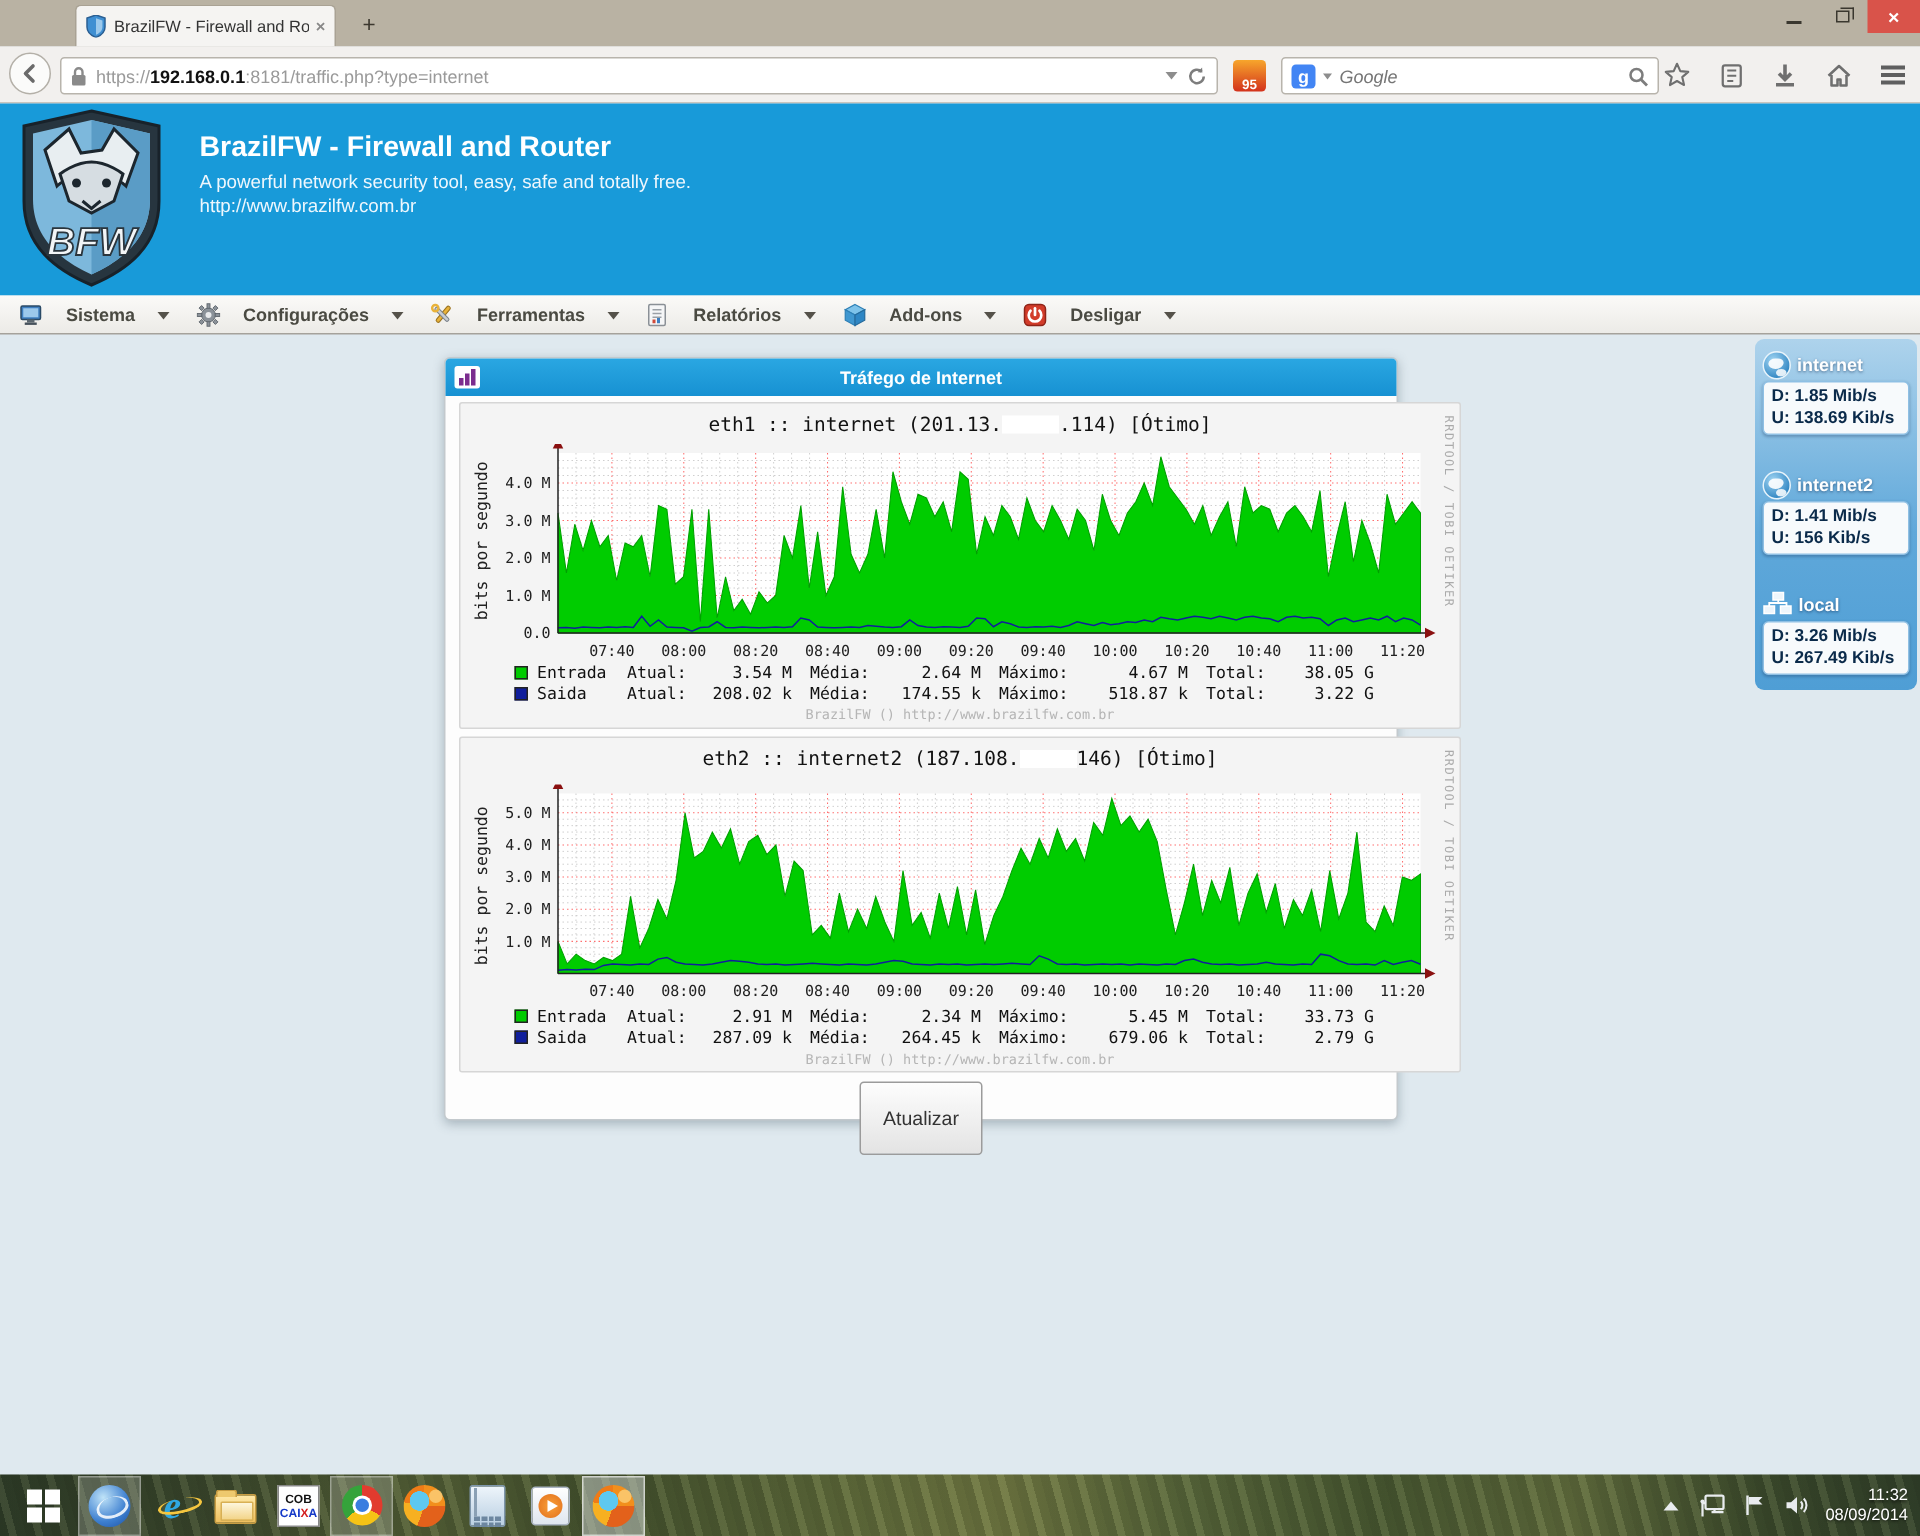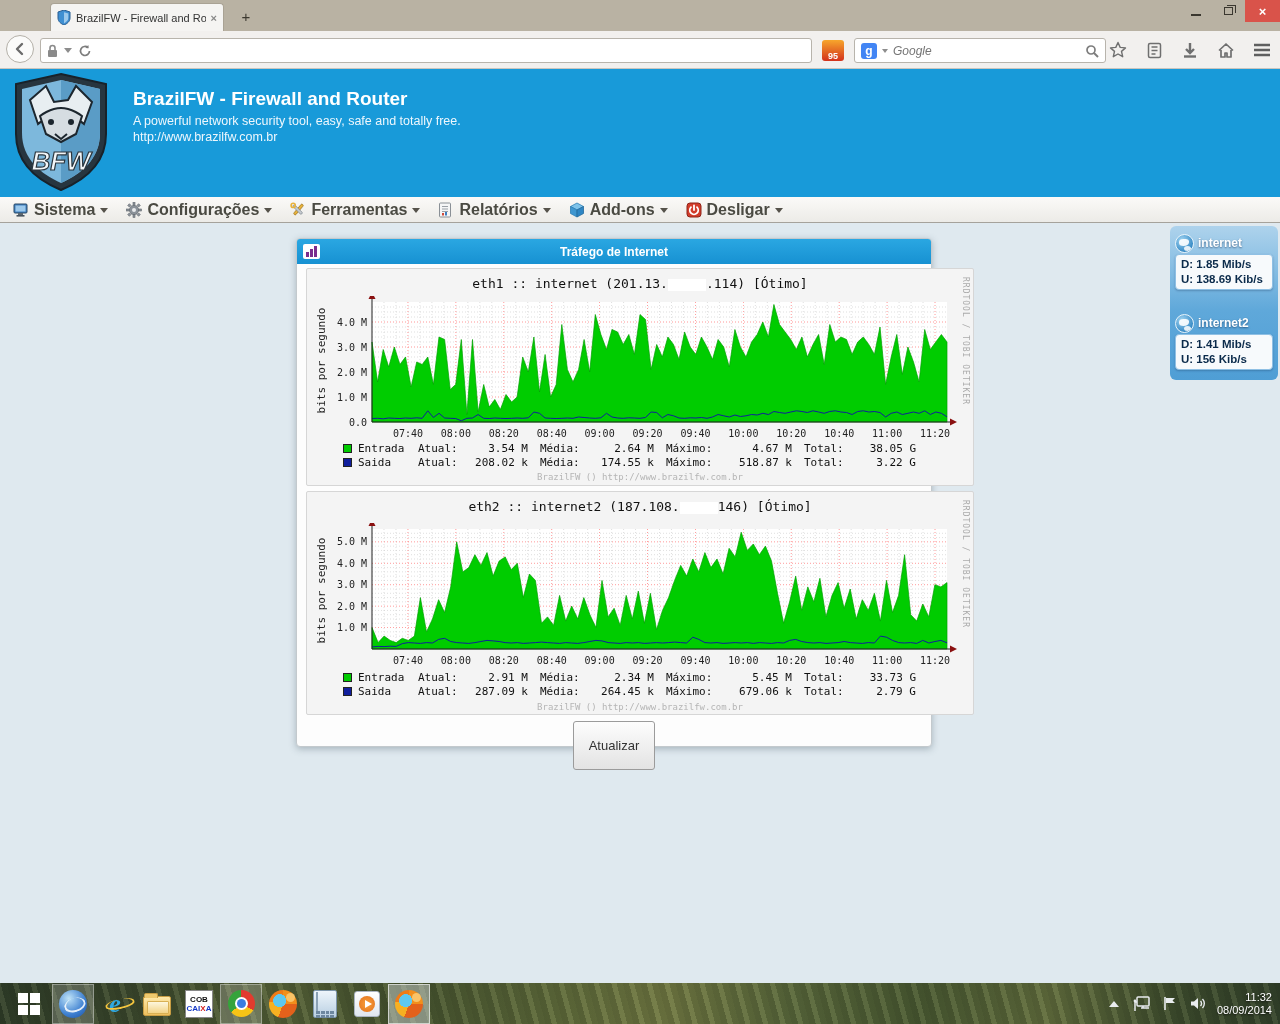--- a/index.html
+++ b/index.html
@@ -45,21 +45,21 @@
   .siteheader { position:absolute; left:0; top:69px; width:1280px; height:128px; background:#189ad9; }
   .bfw-logo { position:absolute; left:10px; top:3px; width:102px; height:120px; }
   .site-title { position:absolute; left:133px; top:19px; color:#fff; font-size:19px; font-weight:bold; }
   .site-sub { position:absolute; left:133px; top:45px; color:#eef7fd; font-size:12.5px; }
   .site-url { position:absolute; left:133px; top:61px; color:#eef7fd; font-size:12.5px; }
 
   
   .menubar { position:absolute; left:0; top:197px; width:1280px; height:26px;
              background:linear-gradient(180deg,#fbfaf8,#ecebe7); border-bottom:1px solid #a5a29b;
              display:flex; align-items:center; padding-left:6px; gap:4px; }
-  .mitem { display:flex; align-items:center; gap:5px; padding:2px 7px; font-size:16px; font-weight:bold; color:#4a4a42; }
+  .mitem { display:flex; align-items:center; gap:15px; padding:2px 7px; font-size:12px; font-weight:bold; color:#4a4a42; }
   .mcaret { width:0; height:0; border-left:4px solid transparent; border-right:4px solid transparent; border-top:5px solid #55524a; margin-top:1px; }
   .micon { width:16px; height:16px; display:inline-flex; }
 
   
   .panel { position:absolute; left:296px; top:238px; width:636px; height:509px; background:#fdfdfd;
            border:1px solid #c3c9cd; border-radius:4px; box-shadow:0 2px 7px rgba(60,80,95,.35); }
   .panel-titlebar { position:absolute; left:0; top:0; width:100%; height:25px;
                     background:linear-gradient(180deg,#2aa7e2,#1791d2); border-radius:3px 3px 0 0;
                     display:flex; align-items:center; }
   .panel-title { position:absolute; left:0; width:100%; text-align:center; color:#fff; font-size:12px; font-weight:bold; }
@@ -179,20 +179,21 @@
     <div class="backbtn">
       <svg width="14" height="14" viewBox="0 0 14 14">
           <path d="M9 2 L4 7 L9 12" fill="none" stroke="#6b6b6b" stroke-width="2.4" stroke-linecap="round" stroke-linejoin="round"></path>
         </svg>
     </div>
     <div class="urlbox">
       <svg width="11" height="14" viewBox="0 0 11 14">
           <rect x="1" y="6" width="9" height="7" rx="1" fill="#8a8a8a"></rect>
           <path d="M3 6 V4 a2.5 2.5 0 0 1 5 0 V6" fill="none" stroke="#8a8a8a" stroke-width="1.6"></path>
         </svg>
+      <span class="urltext"><span>https://</span><b>192.168.0.1</b><span>:8181/traffic.php?type=internet</span></span>
       <span class="dd-caret"></span>
       <svg width="14" height="14" viewBox="0 0 14 14">
           <path d="M11.5 7 a4.5 4.5 0 1 1 -1.4 -3.3" fill="none" stroke="#7d7d7d" stroke-width="1.7"></path>
           <path d="M10.4 1 L10.6 4.3 L7.4 4.1 Z" fill="#7d7d7d"></path>
         </svg>
     </div>
     <div class="ext95">95</div>
     <div class="searchbox">
       <span class="gicon">g</span>
       <span class="dd-caret" style="border-top-width:4px;border-left-width:3px;border-right-width:3px;"></span>
@@ -623,20 +624,37 @@
     <div class="widget">
       <div class="whead">
           <span class="globe"></span>
           <span>internet2</span>
         </div>
       <div class="wbody">
         <div class="wline">D: 1.41 Mib/s</div>
         <div class="wline">U: 156 Kib/s</div>
       </div>
     </div>
+    <div class="widget">
+      <div class="whead">
+        <span>
+            <svg width="20" height="18" viewBox="0 0 20 18">
+              <rect x="7" y="1" width="7" height="5" fill="#eef6fc" stroke="#fff"></rect>
+              <rect x="1" y="10" width="7" height="5" fill="#eef6fc" stroke="#fff"></rect>
+              <rect x="12" y="10" width="7" height="5" fill="#eef6fc" stroke="#fff"></rect>
+              <path d="M10.5 6 V8 M4.5 10 V8 H16 V10" fill="none" stroke="#fff" stroke-width="1.2"></path>
+            </svg>
+          </span>
+        <span>local</span>
+      </div>
+      <div class="wbody">
+        <div class="wline">D: 3.26 Mib/s</div>
+        <div class="wline">U: 267.49 Kib/s</div>
+      </div>
+    </div>
   </div>
 
   <div class="taskbar">
     <div class="apps">
       <div class="appslot" style="width:46px">
           <span class="winlogo">
             <i></i>
             <i></i>
             <i></i>
             <i></i>

